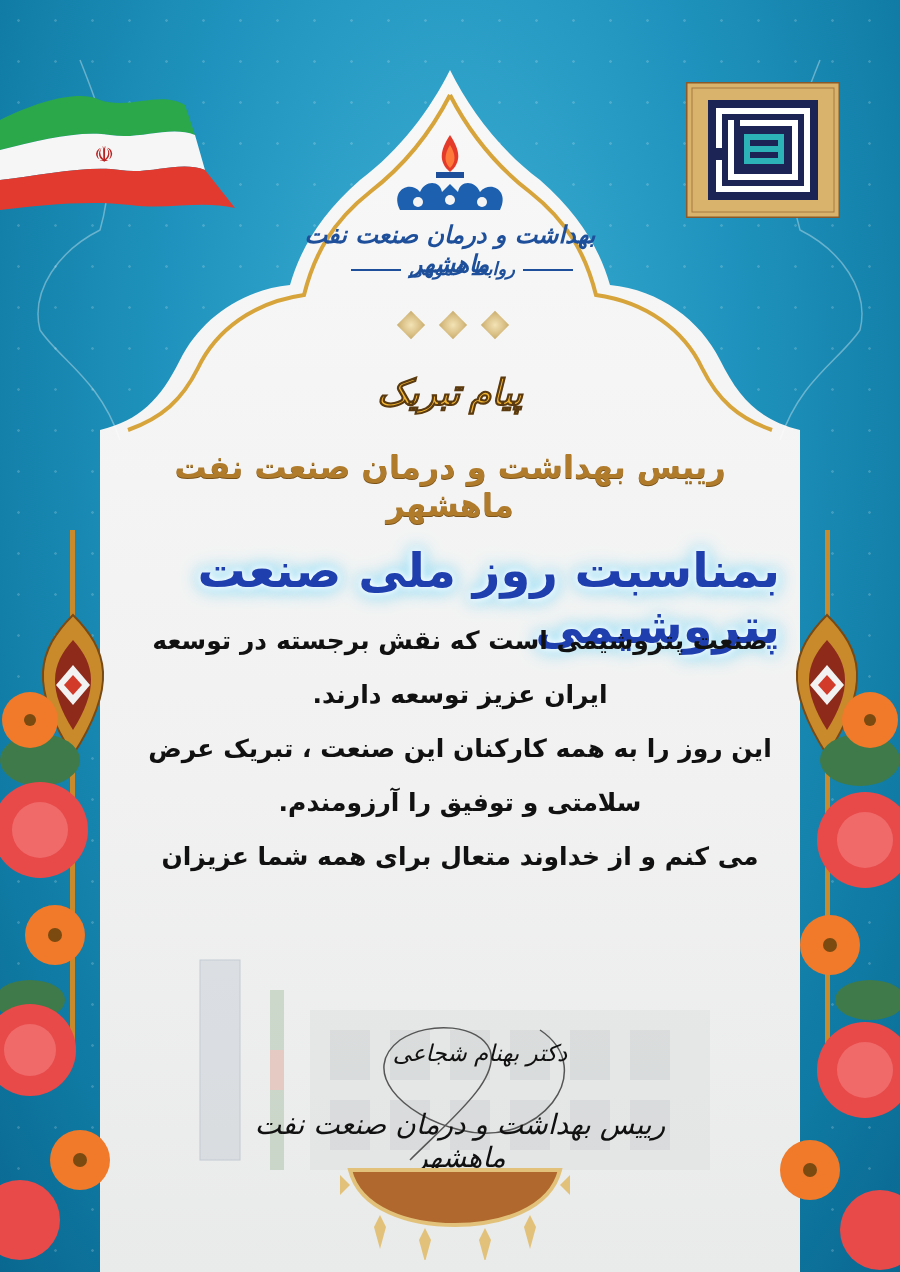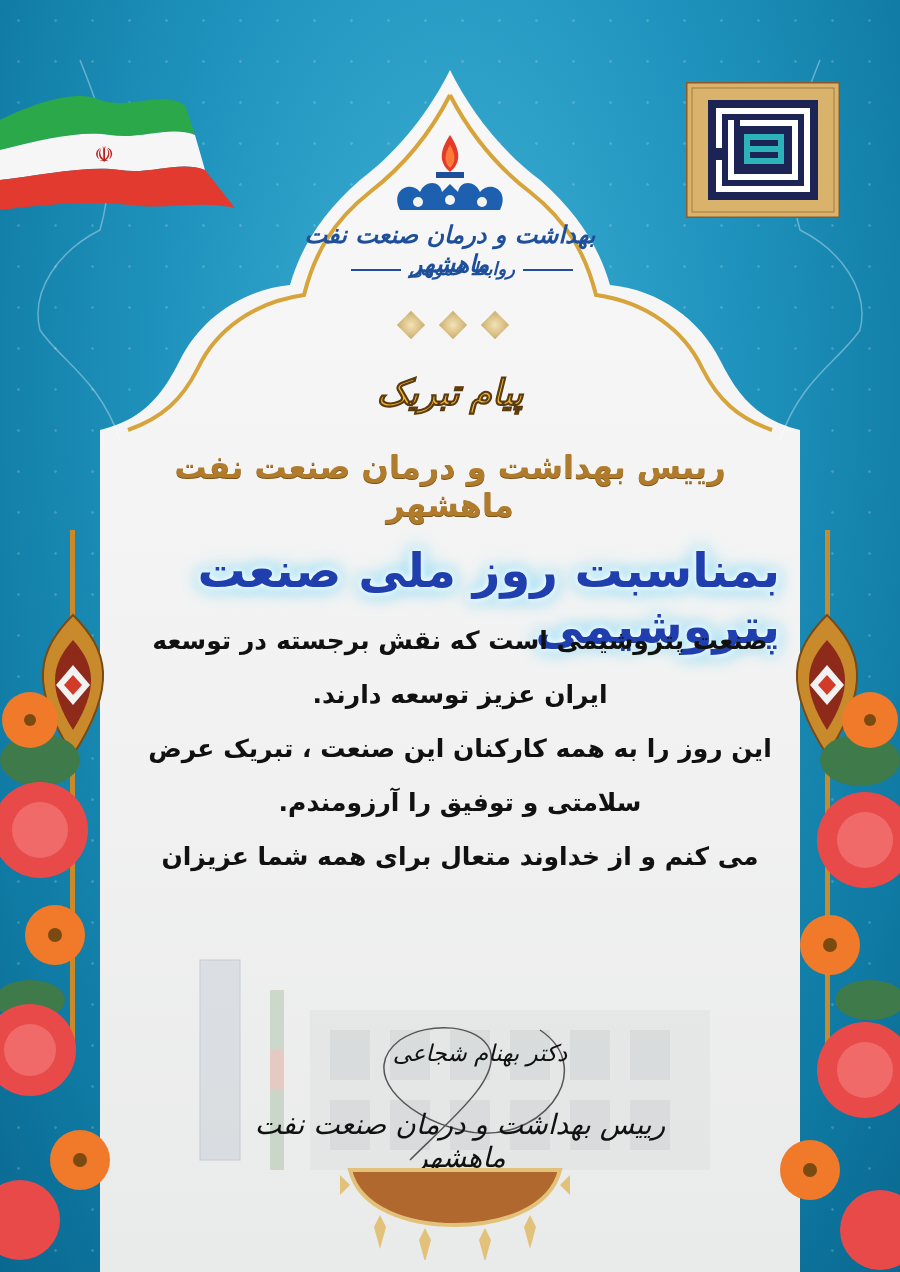--- a/index.html
+++ b/index.html
@@ -24,21 +24,21 @@
               color:#1e4f9a; font-size:24px; font-weight:bold; letter-spacing:0.5px; }
   .org-dept { position:absolute; left:312px; top:258px; width:300px; text-align:center;
               direction:rtl; font-family:"DejaVu Serif", serif; font-style:italic;
               color:#1e4f9a; font-size:18px; font-weight:bold; }
   .org-dept .line { display:inline-block; width:50px; height:2px; background:#1e4f9a; vertical-align:middle; margin:0 8px; }
 
   .diamonds { position:absolute; left:398px; top:312px; width:110px; height:26px; display:flex; justify-content:space-between; }
   .diamond { width:20px; height:20px; transform:rotate(45deg); background: radial-gradient(circle,#f3e3b6 0%,#dcc38a 60%,#c9ad6c 100%); margin:3px; }
 
   .title-msg { position:absolute; left:300px; top:372px; width:300px; text-align:center; direction:rtl;
-               font-family:Liberation Sans, sans-serif; font-style:italic; font-weight:bold; font-size:36px;
+               font-family:Liberation Serif, serif; font-style:italic; font-weight:bold; font-size:36px;
                color:#f2b531; -webkit-text-stroke:1px #5a3a10; }
   .title-sender { position:absolute; left:120px; top:448px; width:660px; text-align:center; direction:rtl;
                font-family:"DejaVu Sans", sans-serif; font-weight:bold; font-size:32px; color:#b07c2c;
                text-shadow: 0 1px 0 #7a5218; }
   .title-occasion { position:absolute; left:120px; top:542px; width:660px; text-align:right; direction:rtl;
                font-family:"DejaVu Sans", sans-serif; font-weight:bold; font-size:48px; color:#1f3fae;
                text-shadow: 0 0 6px #fff, 0 0 12px #ffffff, 0 0 14px #8fdfff, 0 0 20px #3ec6f2; }
   .body-text { position:absolute; left:140px; top:614px; width:640px; text-align:center; direction:rtl;
                font-family:"DejaVu Sans", sans-serif; font-weight:bold; font-size:25px; color:#111;
                line-height:54px; }

